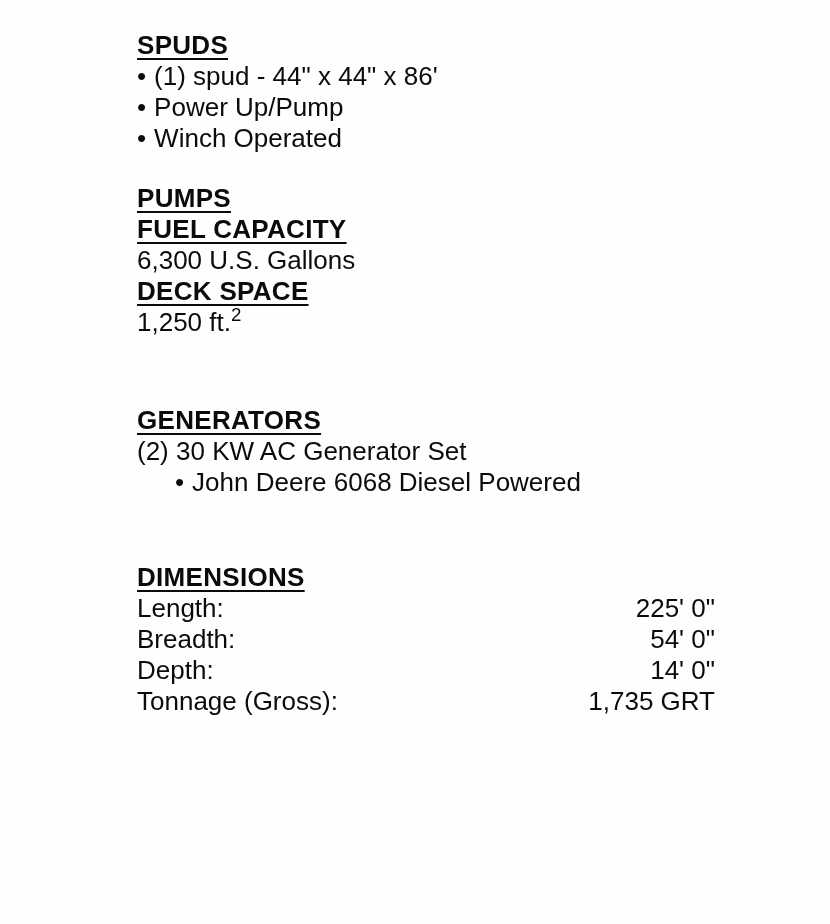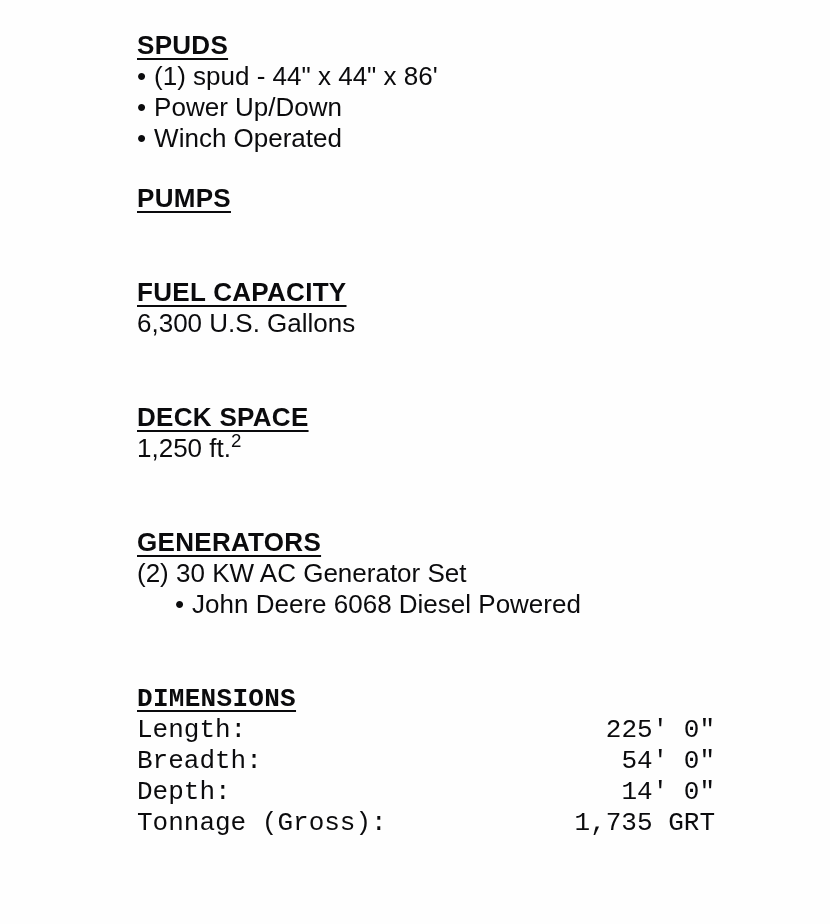--- a/index.html
+++ b/index.html
@@ -15,25 +15,25 @@
     font-size: 26px;
     line-height: 31px;
     overflow: hidden;
   }
   .doc {
     box-sizing: border-box;
     width: 830px;
     height: 648px;
     padding: 30px 14px 0 137px;
   }
-  .section { margin-top: 63px; }
+  .section { }
   .section.first { margin-top: 0; }
   .section.gap-sm { margin-top: 29px; }
-  .section.gap-md { }
-  .section.gap-md2 { margin-top: 64px; font-family: Liberation Mono, monospace; }
+  .section.gap-md { margin-top: 67px; }
+  .section.gap-md2 { margin-top: 64px; }
   .heading {
     margin: 0;
     font-size: 26px;
     font-weight: 700;
     line-height: 31px;
     letter-spacing: 0.3px;
     text-decoration: underline;
     text-decoration-thickness: 2px;
     text-underline-offset: 4px;
   }
@@ -67,21 +67,21 @@
 <div class="doc">
 
   <div class="section first">
     <h2 class="heading">SPUDS</h2>
     <div class="line bullet-line">
       <span class="bullet">•</span>
       <span>(1) spud - 44" x 44" x 86'</span>
     </div>
     <div class="line bullet-line">
       <span class="bullet">•</span>
-      <span>Power Up/Down</span>
+      <span>Power Up/Pump</span>
     </div>
     <div class="line bullet-line">
       <span class="bullet">•</span>
       <span>Winch Operated</span>
     </div>
   </div>
 
   <div class="section gap-sm">
     <h2 class="heading">PUMPS</h2>
   </div>

